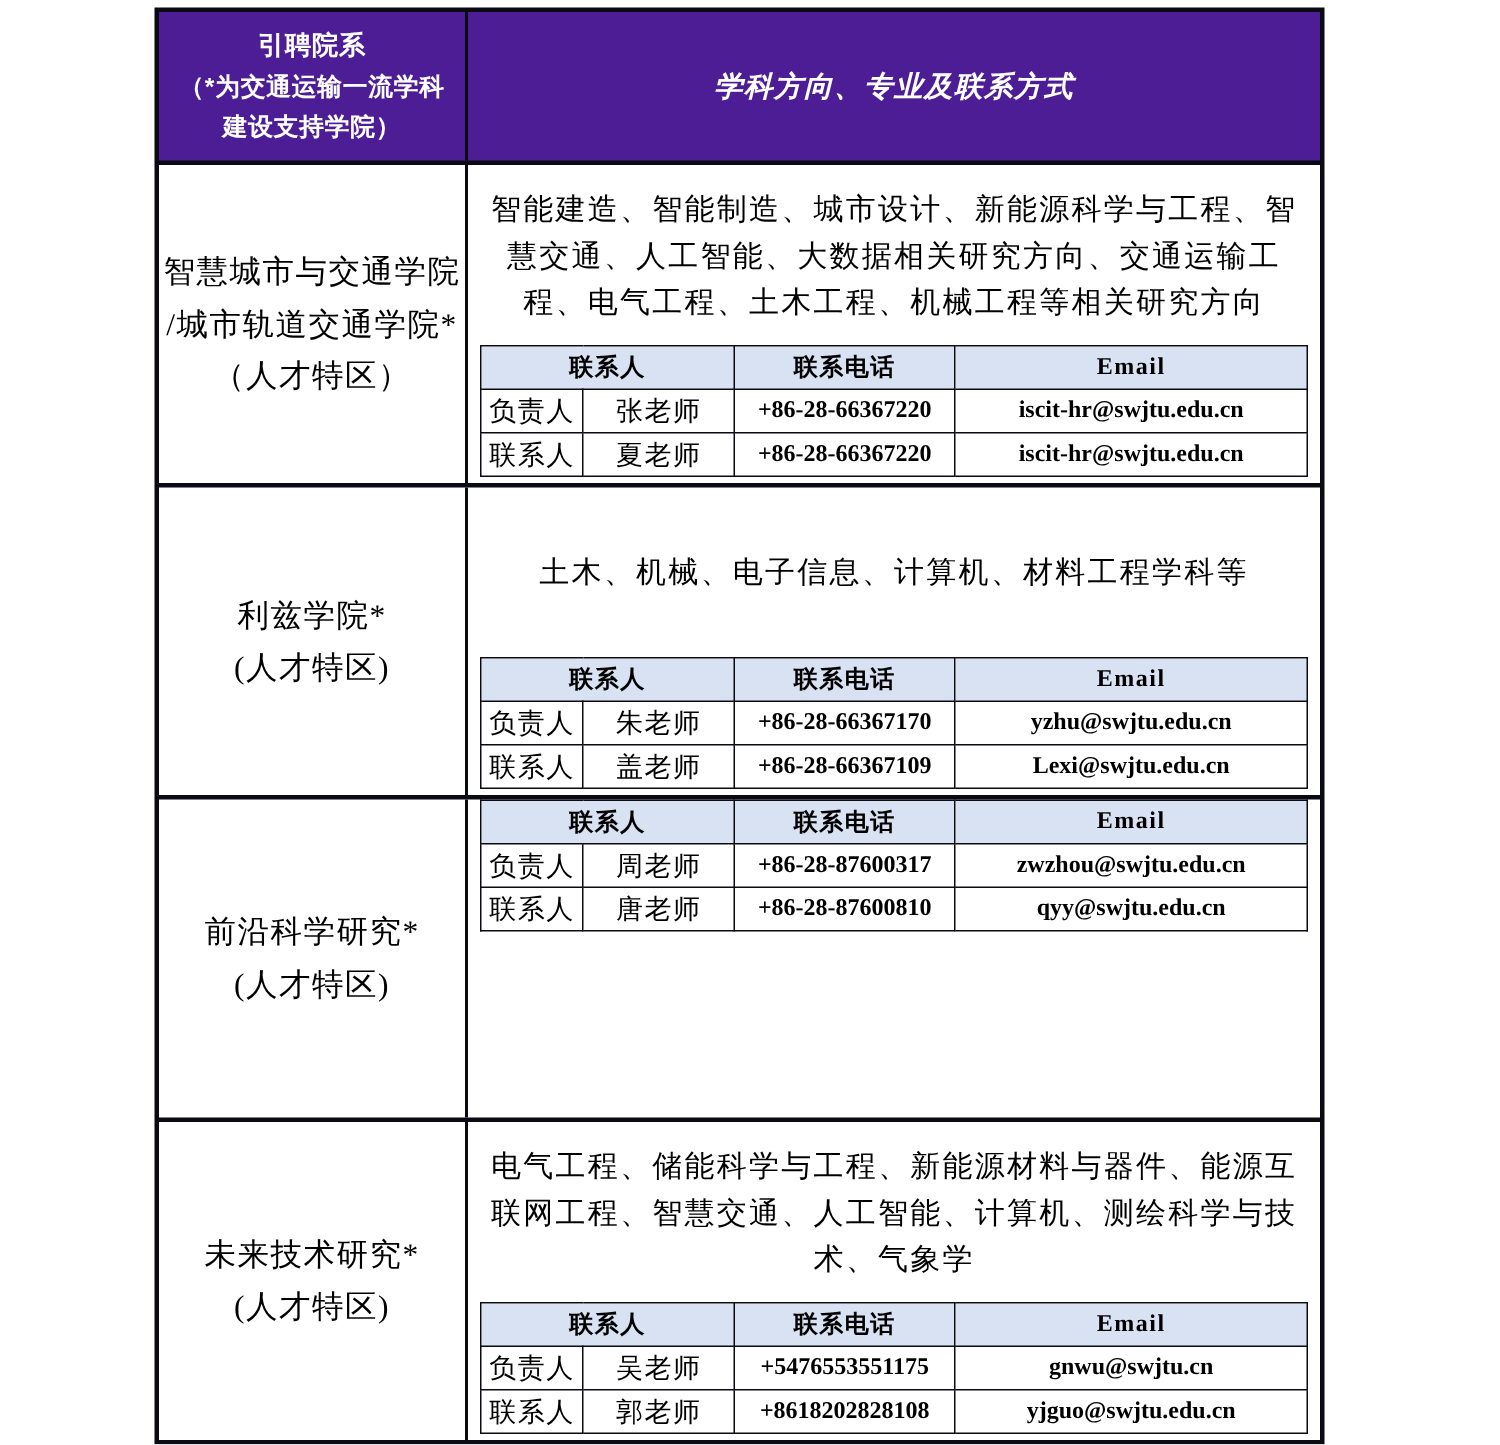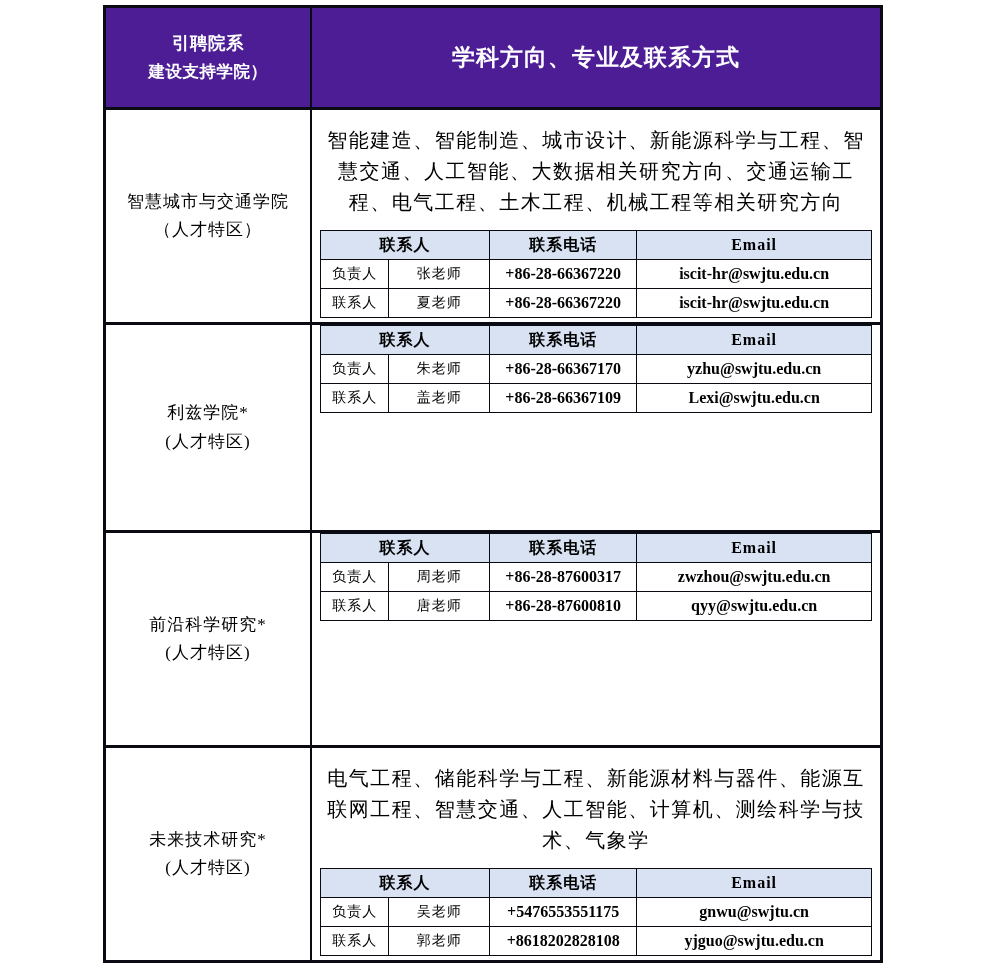--- a/index.html
+++ b/index.html
@@ -63,29 +63,30 @@
   .header-left {
     font-size: 16.5px;
     line-height: 1.65;
     letter-spacing: 0.5px;
   }
   .header-left .hline1 { font-size: 17.5px; }
   .header-right {
     flex-direction: row;
     align-items: center;
     justify-content: center;
-    font-size: 23px;
+    font-size: 19px;
     letter-spacing: 1px;
+    font-style: italic;
   }
   .dept-row-1 { height: 215px; }
   .dept-row-2 { height: 208px; }
   .dept-row-3 { height: 215px; }
   .dept-row-4 { flex: 1; }
   .dept-name {
-    font-size: 17px;
+    font-size: 21px;
     line-height: 1.65;
     letter-spacing: 1px;
   }
   .disciplines {
     flex: 1;
     display: flex;
     align-items: center;
     justify-content: center;
     text-align: center;
     font-size: 20px;
@@ -109,46 +110,48 @@
     padding: 1px 2px;
     overflow: hidden;
     white-space: nowrap;
   }
   .contact-table th {
     background: #d9e2f3;
     font-size: 16px;
     font-weight: bold;
     letter-spacing: 1px;
   }
-  .cjk-cell { font-size: 14px; letter-spacing: 1px; }
+  .cjk-cell { font-size: 18px; letter-spacing: 1px; }
   .latin-cell { font-size: 16px; letter-spacing: 0; font-family: "Liberation Serif", serif; font-weight: bold; }
   .col-role  { width: 12.4%; }
   .col-name  { width: 18.3%; }
   .col-phone { width: 26.7%; }
   .col-email { width: 42.6%; }
 </style>
 </head>
 <body>
 
 <div class="page">
   <div class="main-table">
 
     <div class="trow header-row">
       <div class="cell-left header-left">
         <div class="hline1">引聘院系</div>
+        <div>（*为交通运输一流学科</div>
         <div>建设支持学院）</div>
       </div>
       <div class="cell-right header-right">
         <div>学科方向、专业及联系方式</div>
       </div>
     </div>
 
     <div class="trow dept-row-1">
       <div class="cell-left dept-name">
         <div>智慧城市与交通学院</div>
+        <div>/城市轨道交通学院*</div>
         <div>（人才特区）</div>
       </div>
       <div class="cell-right">
         <div class="disciplines">智能建造、智能制造、城市设计、新能源科学与工程、智慧交通、人工智能、大数据相关研究方向、交通运输工程、电气工程、土木工程、机械工程等相关研究方向</div>
         <table class="contact-table">
           <colgroup>
               <col class="col-role">
               <col class="col-name">
               <col class="col-phone">
               <col class="col-email">
@@ -175,20 +178,21 @@
           </table>
       </div>
     </div>
 
     <div class="trow dept-row-2">
       <div class="cell-left dept-name">
         <div>利兹学院*</div>
         <div>(人才特区)</div>
       </div>
       <div class="cell-right">
+        <div class="disciplines">土木、机械、电子信息、计算机、材料工程学科等</div>
         <table class="contact-table">
           <colgroup>
               <col class="col-role">
               <col class="col-name">
               <col class="col-phone">
               <col class="col-email">
             </colgroup>
           <tbody>
               <tr>
             <th colspan="2">联系人</th>

